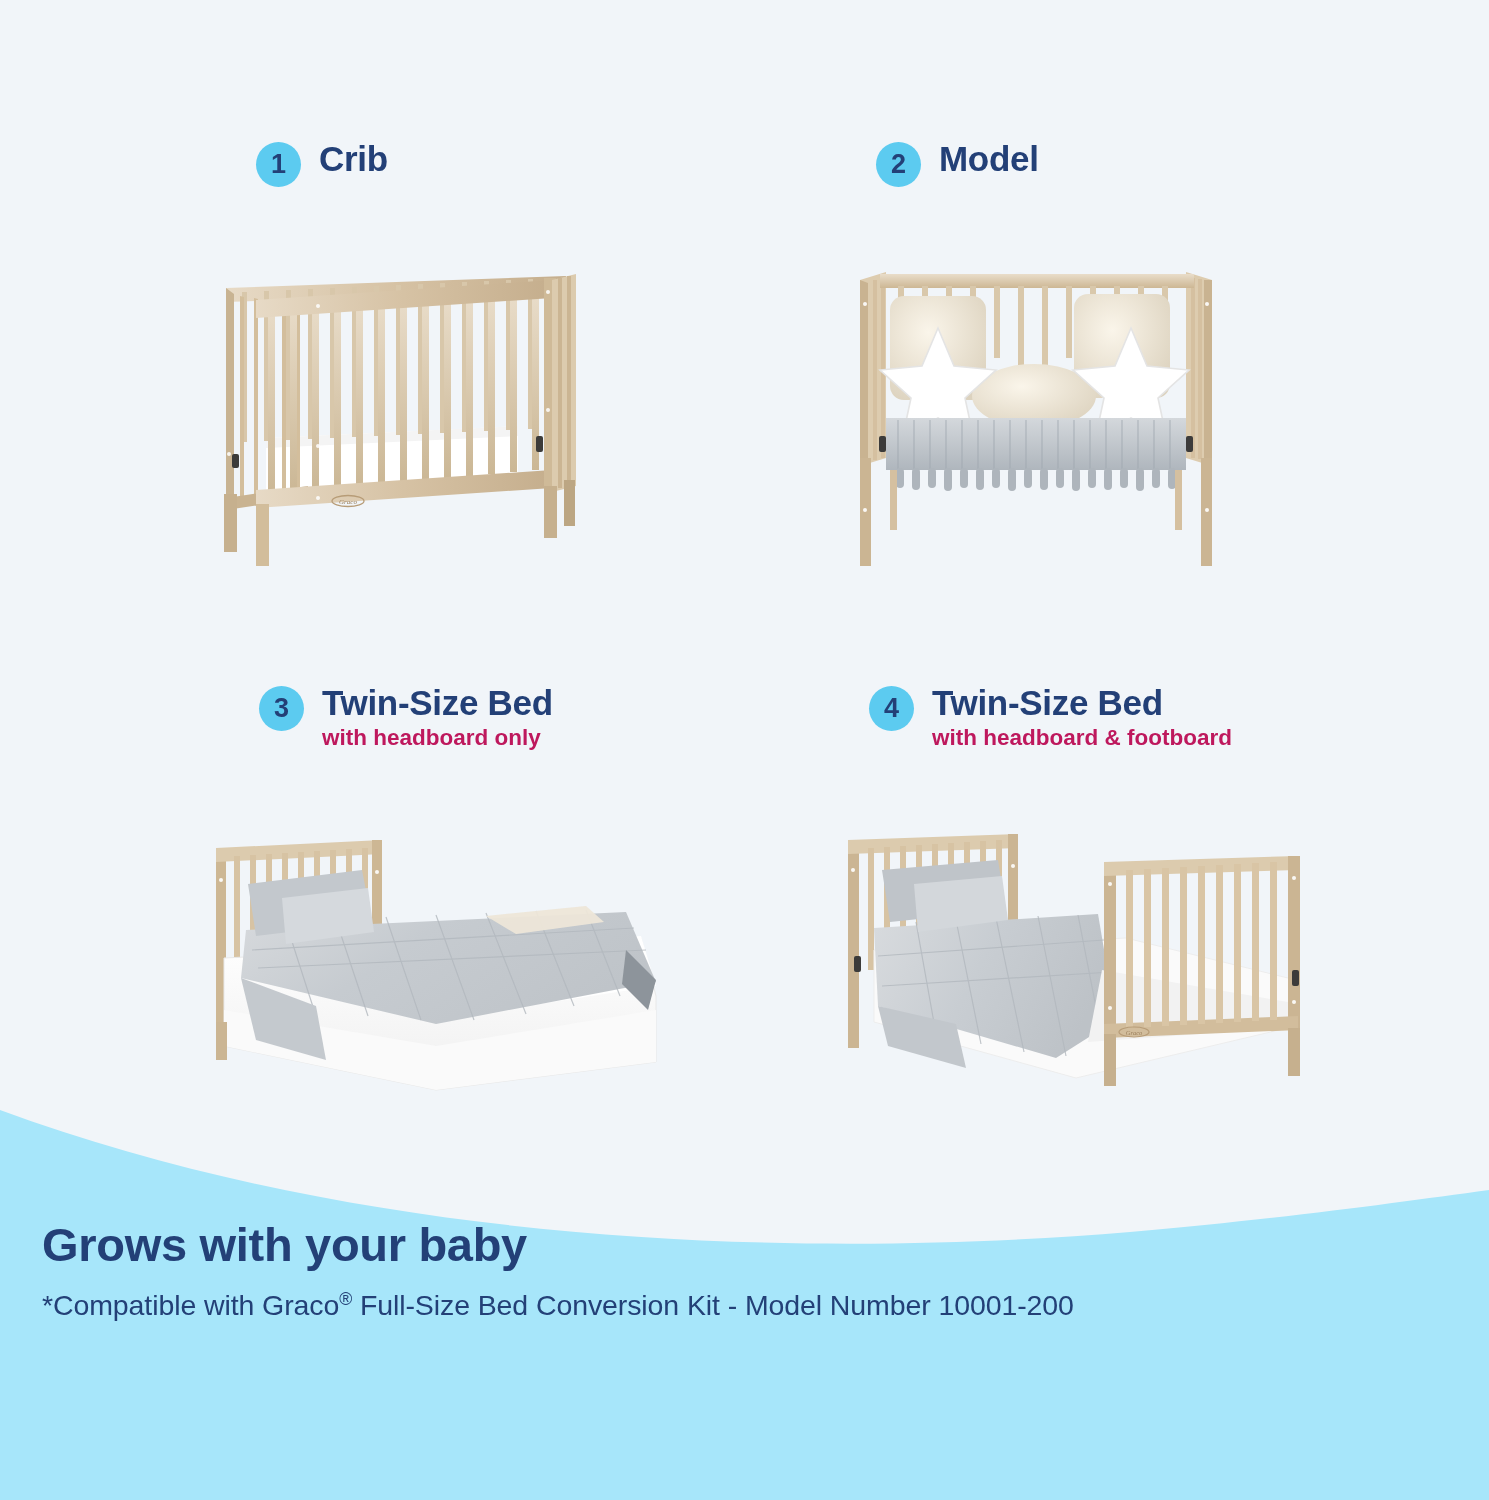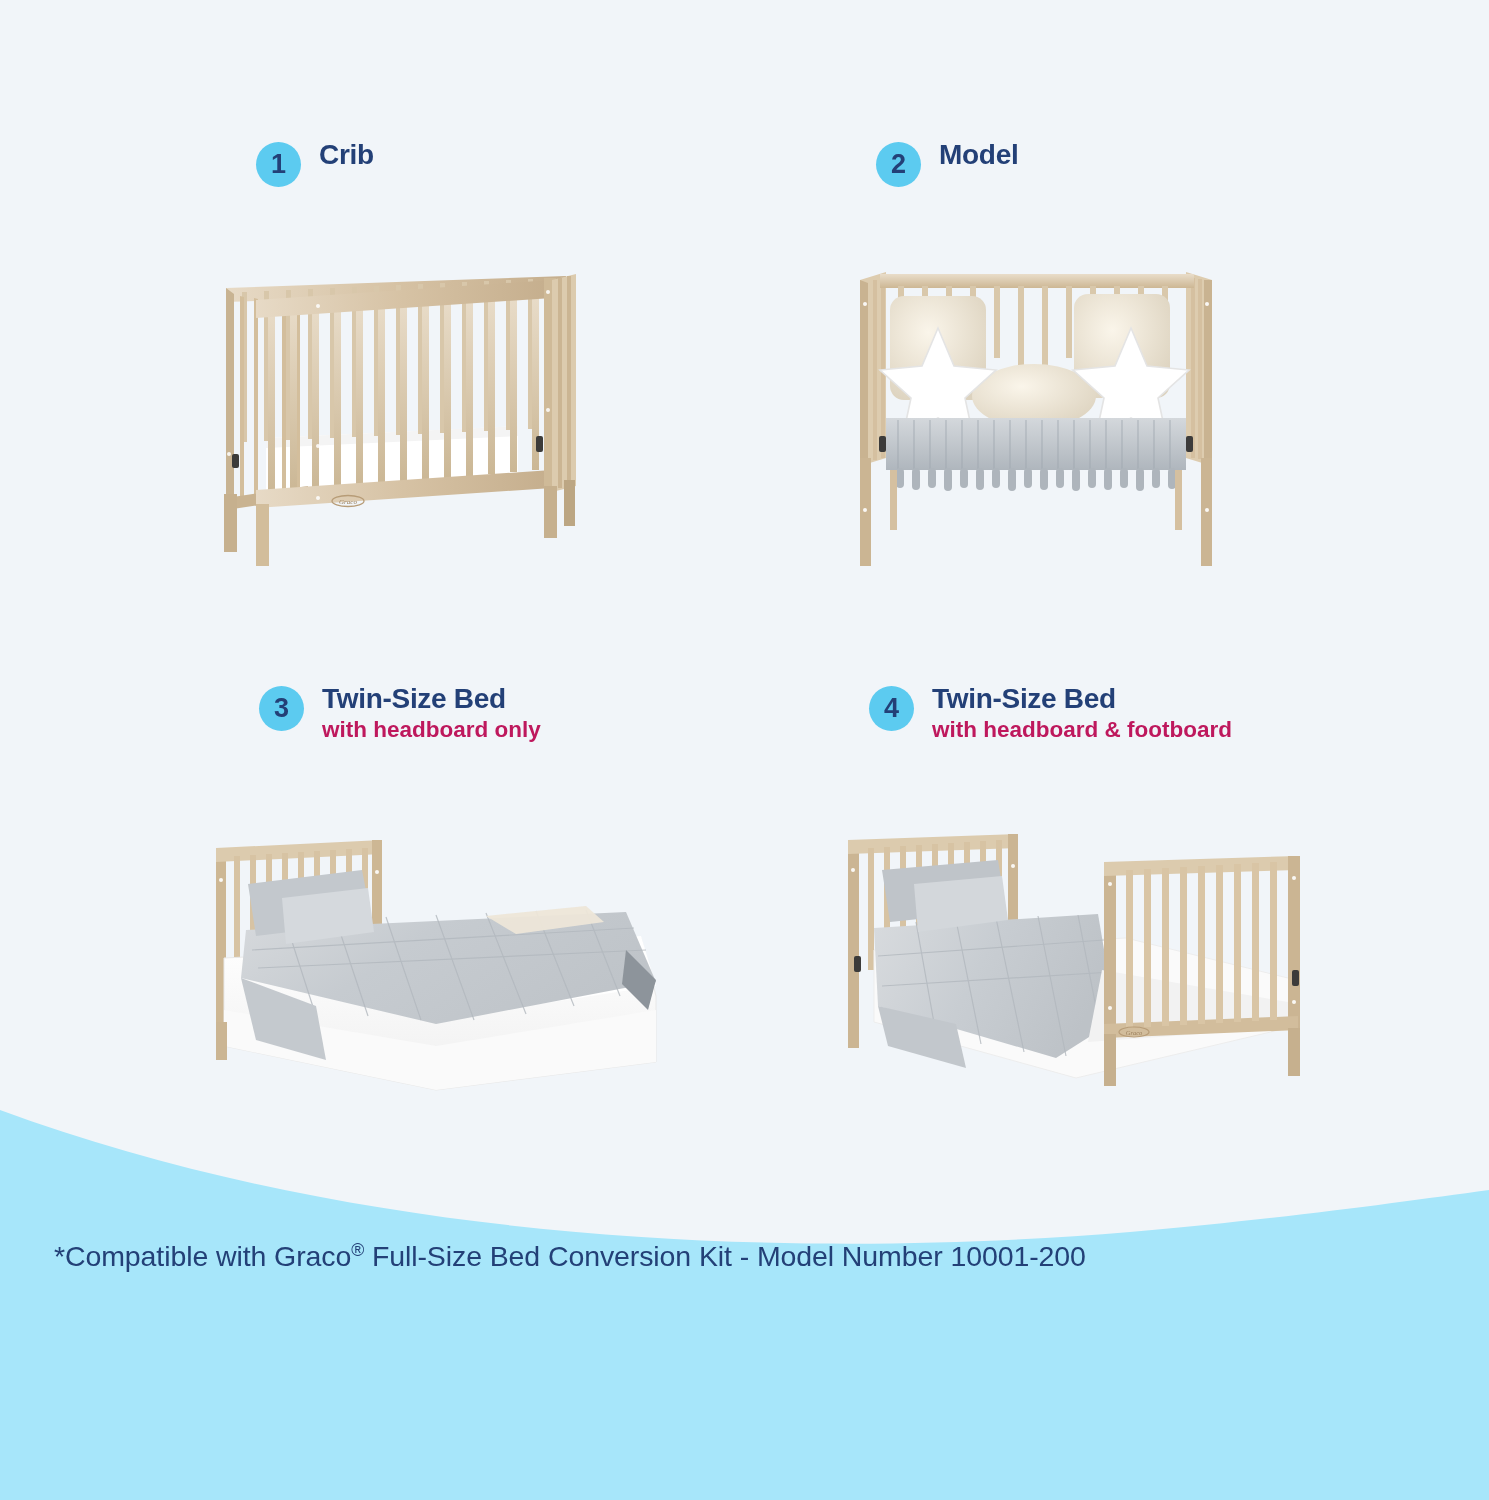--- a/index.html
+++ b/index.html
@@ -22,35 +22,35 @@
     position: absolute; left: 42px; top: 130px; width: 1400px;
   }
   .banner-title {
     font-size: 47px; font-weight: bold; color: #234077;
     letter-spacing: -0.3px; line-height: 1.05;
   }
   .banner-line {
     font-size: 28.5px; color: #234077; line-height: 1.42;
     letter-spacing: -0.1px;
   }
-  .banner-lines { margin-top: 16px; margin-left: 12px; }
+  .banner-lines { margin-top: 16px; }
   .reg { font-size: 0.62em; vertical-align: super; }
 
   
   .step-head { position: absolute; display: flex; align-items: flex-start; }
   .badge {
     width: 45px; height: 45px; border-radius: 50%;
     background: #5CCBF0;
     color: #234077; font-size: 27px; font-weight: bold;
     display: flex; align-items: center; justify-content: center;
     flex: 0 0 45px; margin-top: 2px;
   }
   .step-title-wrap { margin-left: 18px; }
   .step-title {
-    font-size: 28px; font-weight: bold; color: #234077;
+    font-size: 35px; font-weight: bold; color: #234077;
     line-height: 1.08; letter-spacing: -0.3px; white-space: nowrap;
   }
   .step-sub {
     font-size: 22.5px; font-weight: bold; color: #be185d;
     line-height: 1.2; margin-top: 2px; white-space: nowrap;
   }
 
   
   #head-1 { left: 256px; top: 140px; }
   #head-2 { left: 876px; top: 140px; }
@@ -459,20 +459,21 @@
       <rect x="28" y="146" width="7" height="16" rx="2" fill="#3C3B3A"></rect>
       <rect x="466" y="160" width="7" height="16" rx="2" fill="#3C3B3A"></rect>
     </svg>
   </div>
 
   <div class="banner">
     <svg class="banner-svg" width="1489" height="410" viewBox="0 0 1489 410" xmlns="http://www.w3.org/2000/svg">
       <path d="M0 20 C 380 160, 820 168, 1130 142 C 1290 128, 1400 112, 1489 100 L1489 410 L0 410 Z" fill="#A7E6FA"></path>
     </svg>
     <div class="banner-text">
+      <div class="banner-title">Grows with your baby</div>
       <div class="banner-lines">
         <div class="banner-line">
           <span>*Compatible with Graco</span><span class="reg">®</span><span> Full-Size Bed Conversion Kit - Model Number 10001-200</span>
         </div>
       </div>
     </div>
   </div>
 
 </div>
 

